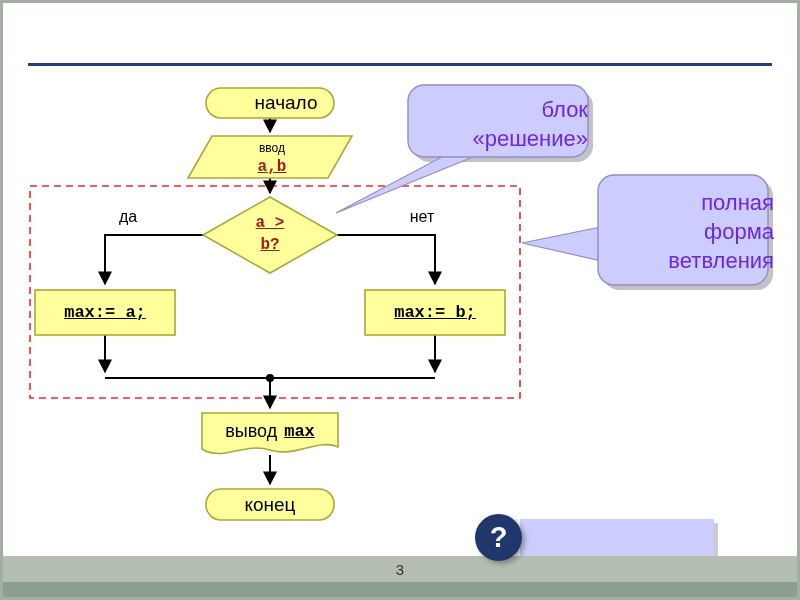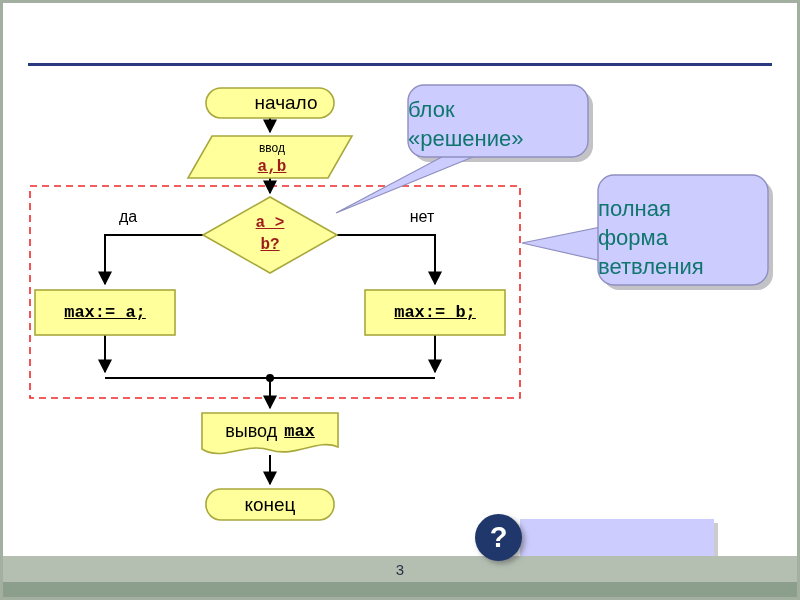--- a/index.html
+++ b/index.html
@@ -5,21 +5,21 @@
   html,body { margin:0; padding:0; background:#fff; }
   .slide {
     position:relative; width:800px; height:600px; background:#ffffff;
     font-family:"Liberation Sans", sans-serif; overflow:hidden;
   }
   .layer { position:absolute; left:0; top:0; z-index:1; }
   .label {
     position:absolute; z-index:2; display:flex; align-items:center;
     justify-content:center; text-align:center; color:#000; white-space:nowrap;
   }
-  .stack { position:absolute; z-index:2; text-align:left; color:#0f766e; }
+  .stack { position:absolute; z-index:2; text-align:right; color:#6d28d9; }
   .code { font-family:"Liberation Mono","DejaVu Sans Mono",monospace; font-weight:700;text-decoration:underline; }
   .code-red { color:#9E1B1B; }
   .title {
     position:absolute; left:28px; top:20px; z-index:2;
     font-size:27px; font-weight:700; color:#21366F;
   }
   .title-rule {
     position:absolute; left:28px; top:63px; width:744px; height:0;
     border-top:3px solid #2A3A7E; z-index:2;
   }
@@ -111,21 +111,21 @@
     <span class="code" style="font-size:17px;">max</span>
   </div>
 
   <div class="label" style="left:206px; top:489px; width:128px; height:31px; font-size:19px;">конец</div>
 
   <div class="stack callout-text" style="left:408px; top:95px; width:180px;">
     <div>блок</div>
     <div>«решение»</div>
   </div>
 
-  <div class="stack callout-text" style="left:598px; top:194px; width:176px;">
+  <div class="stack callout-text" style="left:598px; top:188px; width:176px;">
     <div>полная</div>
     <div>форма</div>
     <div>ветвления</div>
   </div>
 
   <div class="qmark">?</div>
 
   <div class="footer-light">
     <span class="pagenum">3</span>
   </div>

